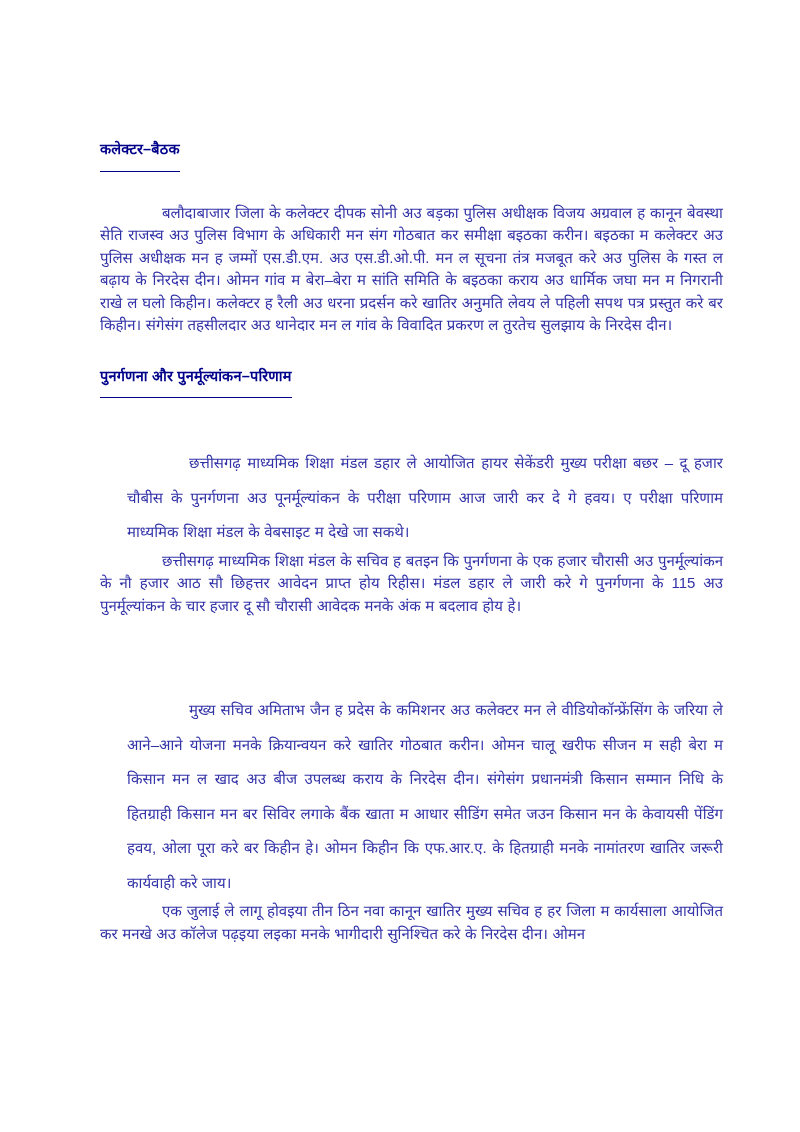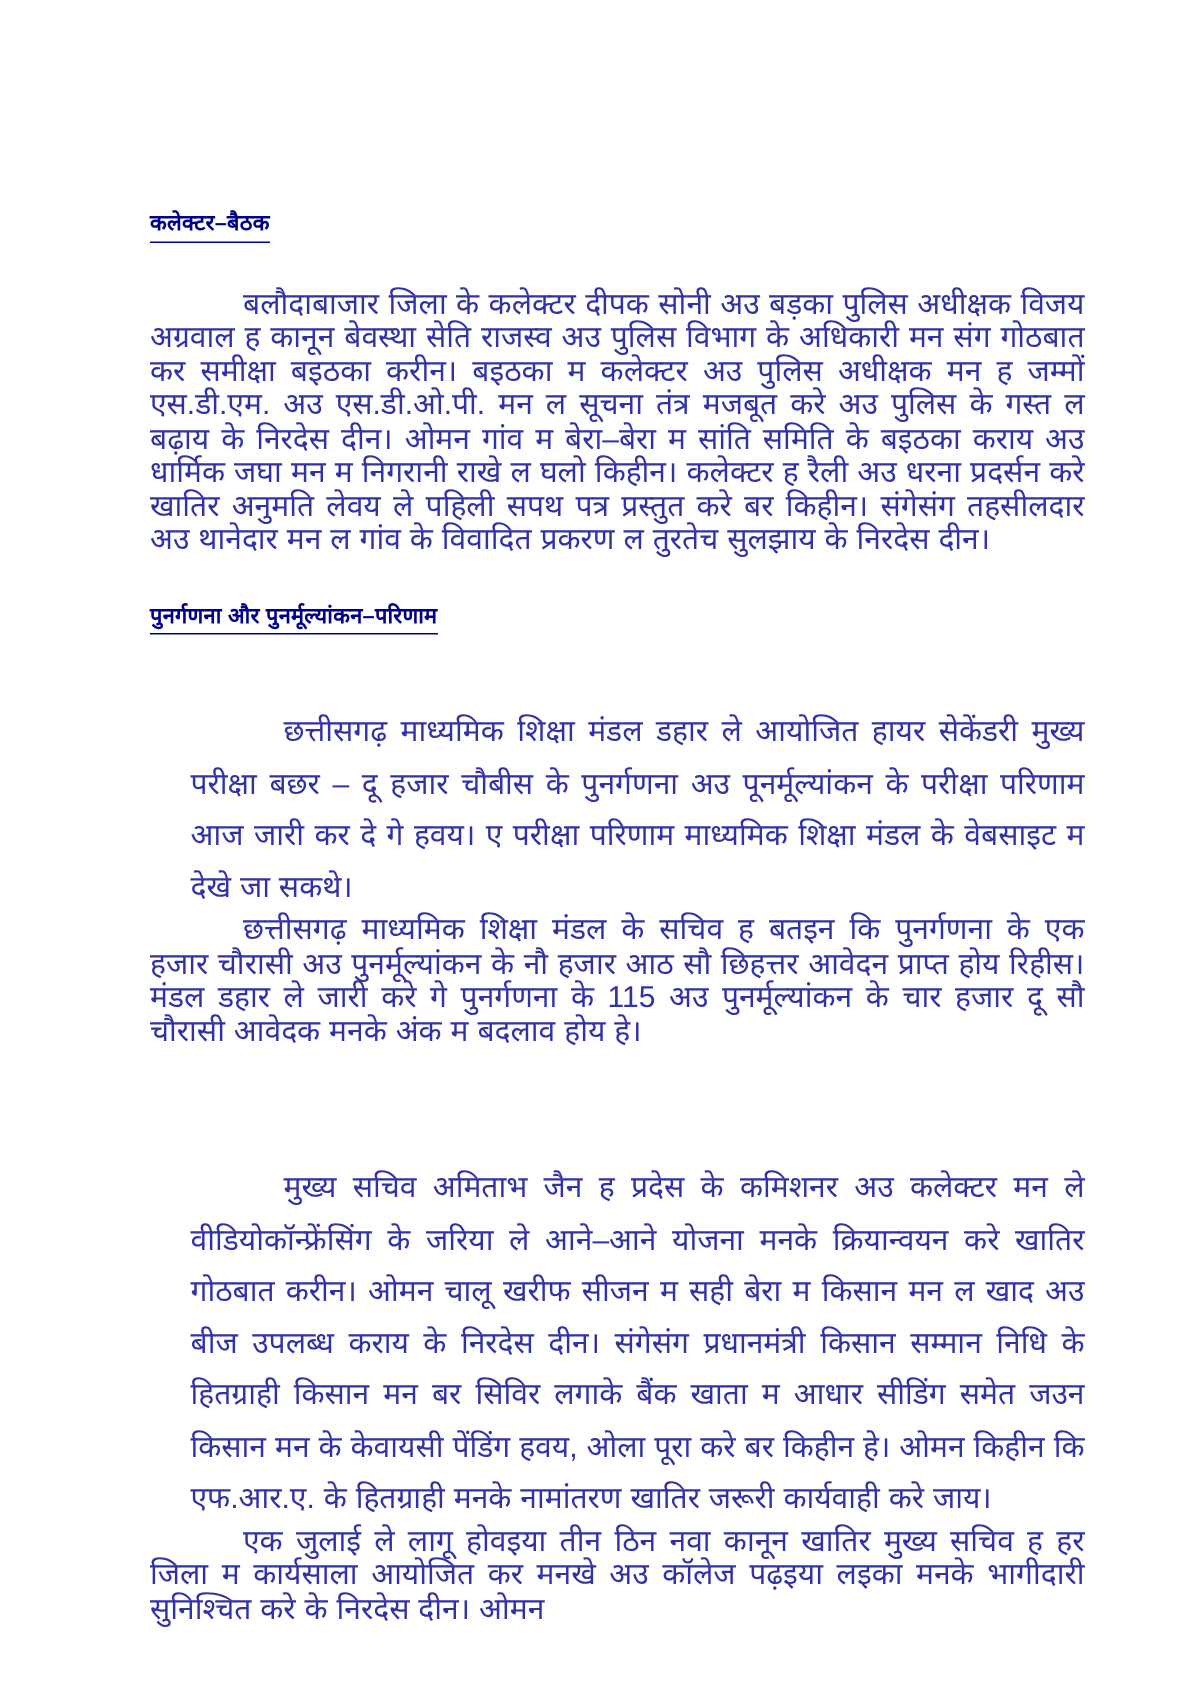--- a/index.html
+++ b/index.html
@@ -33,27 +33,27 @@
     font-size: 14.5px;
     font-weight: bold;
     letter-spacing: 0.2px;
     margin: 0;
     padding: 0;
     line-height: 1.35;
   }
   .section-heading .h-text {
     display: inline-block;
     border-bottom: 1.3px solid #00008b;
-    padding-bottom: 1px;
+    padding-bottom: 11px;
   }
 
   
   .para {
     color: #3232a8;
-    font-size: 20px;
+    font-size: 15px;
     text-align: justify;
     text-justify: inter-word;
     margin: 0;
     padding: 0;
     word-spacing: 0.4px;
   }
   .para.indent {
     text-indent: 62px;
   }
   .para.tight {

